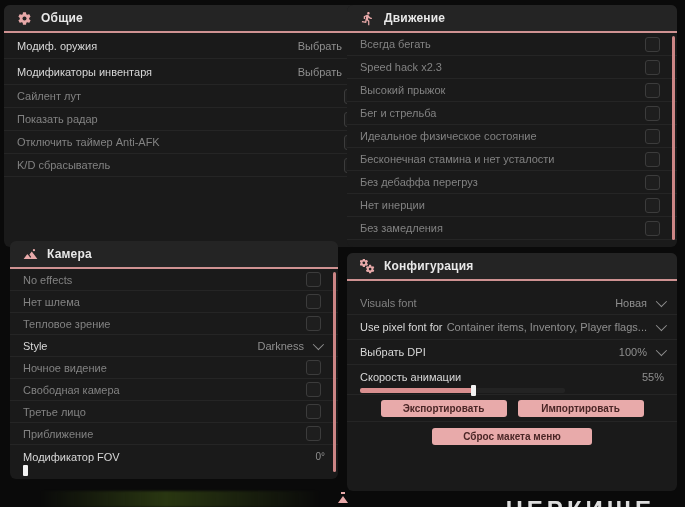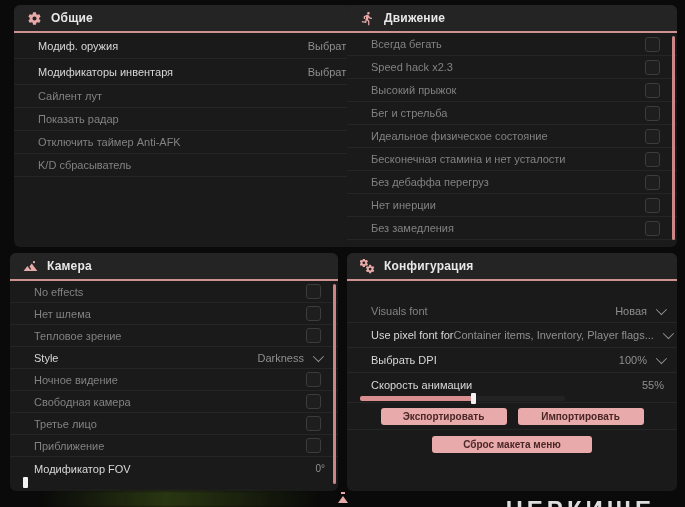--- a/index.html
+++ b/index.html
@@ -17,21 +17,21 @@
   .panel-title{color:#e8e8e8;font-weight:bold;font-size:12px;letter-spacing:.2px;}
   .hicon{width:15px;height:15px;display:flex;align-items:center;justify-content:center;}
   .hicon svg{width:15px;height:15px;}
   .panel-body{position:relative;}
   .row{
     display:flex;align-items:center;justify-content:space-between;
     padding:0 13px;border-bottom:1px solid #252525;box-sizing:border-box;
   }
   .row.h26{height:26px;} .row.h25{height:25px;} .row.h24{height:24px;}
   .row.h23{height:23px;} .row.h22{height:22px;}
-  .lbl{font-size:11px;color:#828282;white-space:nowrap;margin-left:11px;}
+  .lbl{font-size:11px;color:#828282;white-space:nowrap;}
   .lbl.bright{color:#d8d8d8;}
   .val{font-size:11px;color:#8f8f8f;display:flex;align-items:center;gap:9px;white-space:nowrap;}
   .chev{
     width:7px;height:7px;border-right:1.6px solid #8f8f8f;border-bottom:1.6px solid #8f8f8f;
     transform:rotate(45deg) translateY(-2px);display:inline-block;
   }
   .chk{
     width:13px;height:13px;border:1px solid #3c3c3c;border-radius:3px;
     background:#1e1e1e;flex:0 0 auto;
   }
@@ -74,21 +74,21 @@
     border-left:5px solid transparent;border-right:5px solid transparent;
     border-bottom:7px solid #e8a9a9;
   }
   .cursor:before{
     content:"";position:absolute;left:-2px;top:-4px;width:4px;height:2px;background:#e8a9a9;
   }
 </style>
 </head>
 <body>
 
-<section class="panel" style="left:14px;top:5px;width:368px;height:242px;">
+<section class="panel" style="left:4px;top:5px;width:368px;height:242px;">
   <div class="panel-header">
     <span class="hicon">
       <svg viewBox="0 0 24 24">
           <path fill="#e8a9a9" d="M19.4 13c.05-.33.08-.66.08-1s-.03-.67-.08-1l2.1-1.65a.5.5 0 0 0 .12-.64l-2-3.46a.5.5 0 0 0-.6-.22l-2.5 1a7.2 7.2 0 0 0-1.7-.98l-.37-2.63A.5.5 0 0 0 14 2h-4a.5.5 0 0 0-.5.42l-.37 2.63c-.62.25-1.18.59-1.7.98l-2.5-1a.5.5 0 0 0-.6.22l-2 3.46a.5.5 0 0 0 .12.64L4.55 11c-.05.33-.08.66-.08 1s.03.67.08 1l-2.1 1.65a.5.5 0 0 0-.12.64l2 3.46c.13.23.4.33.6.22l2.5-1c.52.39 1.08.73 1.7.98l.37 2.63c.04.28.26.42.5.42h4c.24 0 .46-.14.5-.42l.37-2.63a7.2 7.2 0 0 0 1.7-.98l2.5 1c.2.11.47.01.6-.22l2-3.46a.5.5 0 0 0-.12-.64L19.4 13z"></path>
           <circle cx="12" cy="12" r="3.2" fill="#242424"></circle>
         </svg>
     </span>
     <span class="panel-title">Общие</span>
   </div>
   <div class="panel-body">
@@ -168,21 +168,21 @@
       <span class="lbl">Нет инерции</span>
       <span class="chk" style="margin-right:4px;"></span>
     </div>
     <div class="row h23">
       <span class="lbl">Без замедления</span>
       <span class="chk" style="margin-right:4px;"></span>
     </div>
   </div>
 </section>
 
-<section class="panel" style="left:10px;top:253px;width:328px;height:238px;">
+<section class="panel" style="left:10px;top:241px;width:328px;height:238px;">
   <div class="panel-header">
     <span class="hicon">
       <svg viewBox="0 0 24 24">
           <path fill="#e8a9a9" d="M14 7l-3.75 5 2.85 3.8-1.6 1.2C9.81 14.75 7 11 7 11l-6 8h22L14 7z"></path>
           <circle cx="17.5" cy="5" r="1.8" fill="#e8a9a9"></circle>
         </svg>
     </span>
     <span class="panel-title">Камера</span>
   </div>
   <div class="panel-body" style="height:206px;text-align:right;">
@@ -244,21 +244,21 @@
             <circle cx="12" cy="12" r="3.2" fill="#242424"></circle>
           </g>
         <g transform="translate(8,8) scale(0.68)">
             <path fill="#e8a9a9" d="M19.4 13c.05-.33.08-.66.08-1s-.03-.67-.08-1l2.1-1.65a.5.5 0 0 0 .12-.64l-2-3.46a.5.5 0 0 0-.6-.22l-2.5 1a7.2 7.2 0 0 0-1.7-.98l-.37-2.63A.5.5 0 0 0 14 2h-4a.5.5 0 0 0-.5.42l-.37 2.63c-.62.25-1.18.59-1.7.98l-2.5-1a.5.5 0 0 0-.6.22l-2 3.46a.5.5 0 0 0 .12.64L4.55 11c-.05.33-.08.66-.08 1s.03.67.08 1l-2.1 1.65a.5.5 0 0 0-.12.64l2 3.46c.13.23.4.33.6.22l2.5-1c.52.39 1.08.73 1.7.98l.37 2.63c.04.28.26.42.5.42h4c.24 0 .46-.14.5-.42l.37-2.63a7.2 7.2 0 0 0 1.7-.98l2.5 1c.2.11.47.01.6-.22l2-3.46a.5.5 0 0 0-.12-.64L19.4 13z"></path>
             <circle cx="12" cy="12" r="3.2" fill="#242424"></circle>
           </g>
       </svg>
     </span>
     <span class="panel-title">Конфигурация</span>
   </div>
-  <div class="panel-body" style="height:208px;padding-top:18px;">
+  <div class="panel-body" style="height:208px;padding-top:10px;">
     <div class="row h24">
       <span class="lbl">Visuals font</span>
       <span class="val">
           <span>Новая</span>
           <i class="chev"></i>
         </span>
     </div>
     <div class="row h25">
       <span class="lbl bright">Use pixel font for</span>
       <span class="val">

